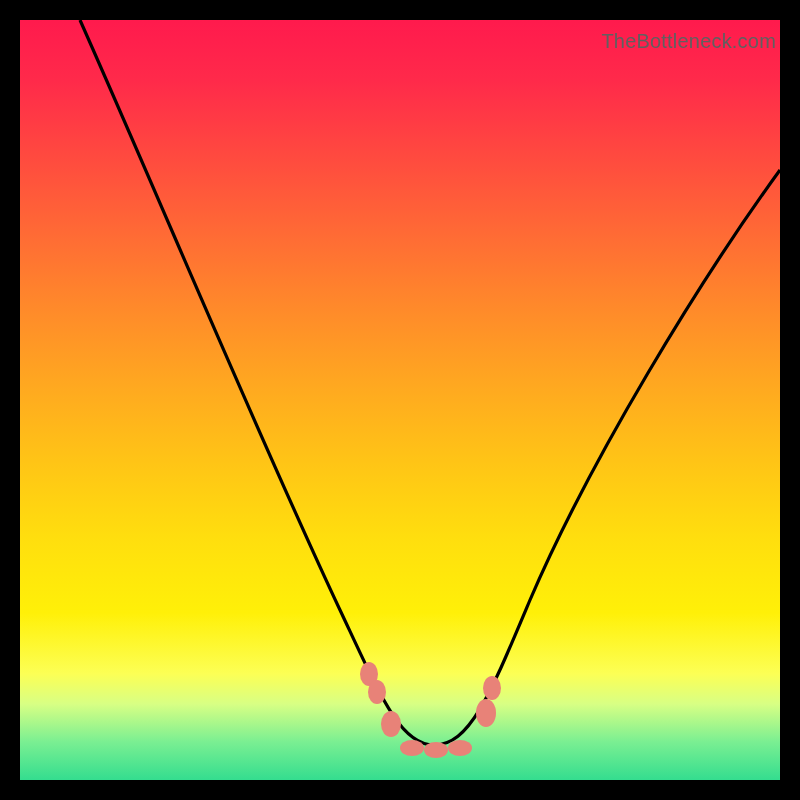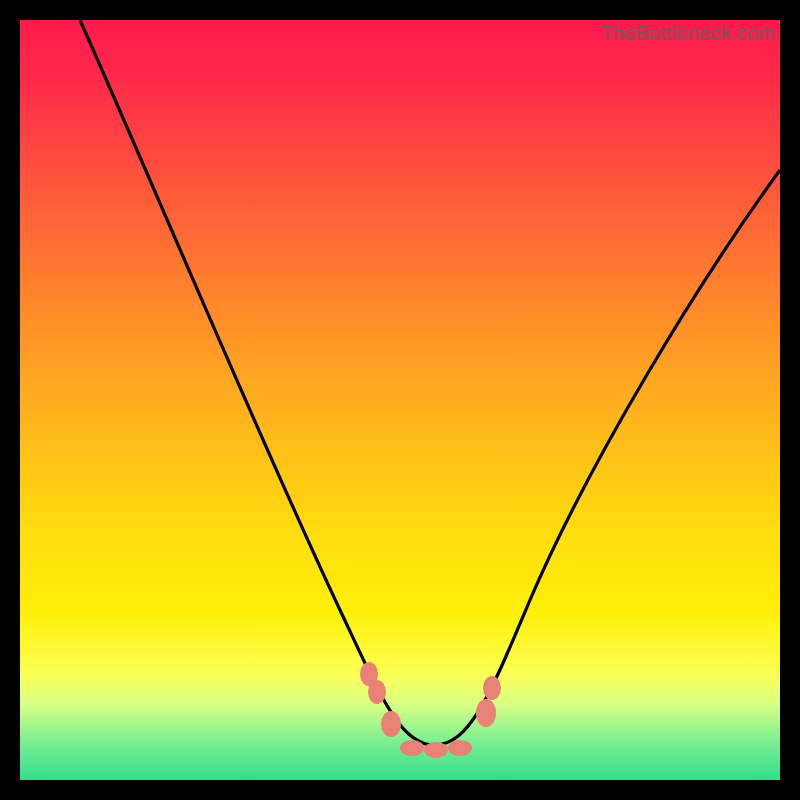--- a/index.html
+++ b/index.html
@@ -37,21 +37,21 @@
       #ffde0e 68%,
       #fff008 78%,
       #fcff55 86%,
       #d8ff84 90%,
       #7aef92 95%,
       #34dd8f 100%
     );
   }
   .watermark {
     position: absolute;
-    top: 22px;
+    top: 30px;
     right: 24px;
     color: #606060;
     font-size: 20px;
     letter-spacing: 0.2px;
     font-weight: 500;
     z-index: 10;
   }
   svg.curve {
     position: absolute;
     left: 0;

